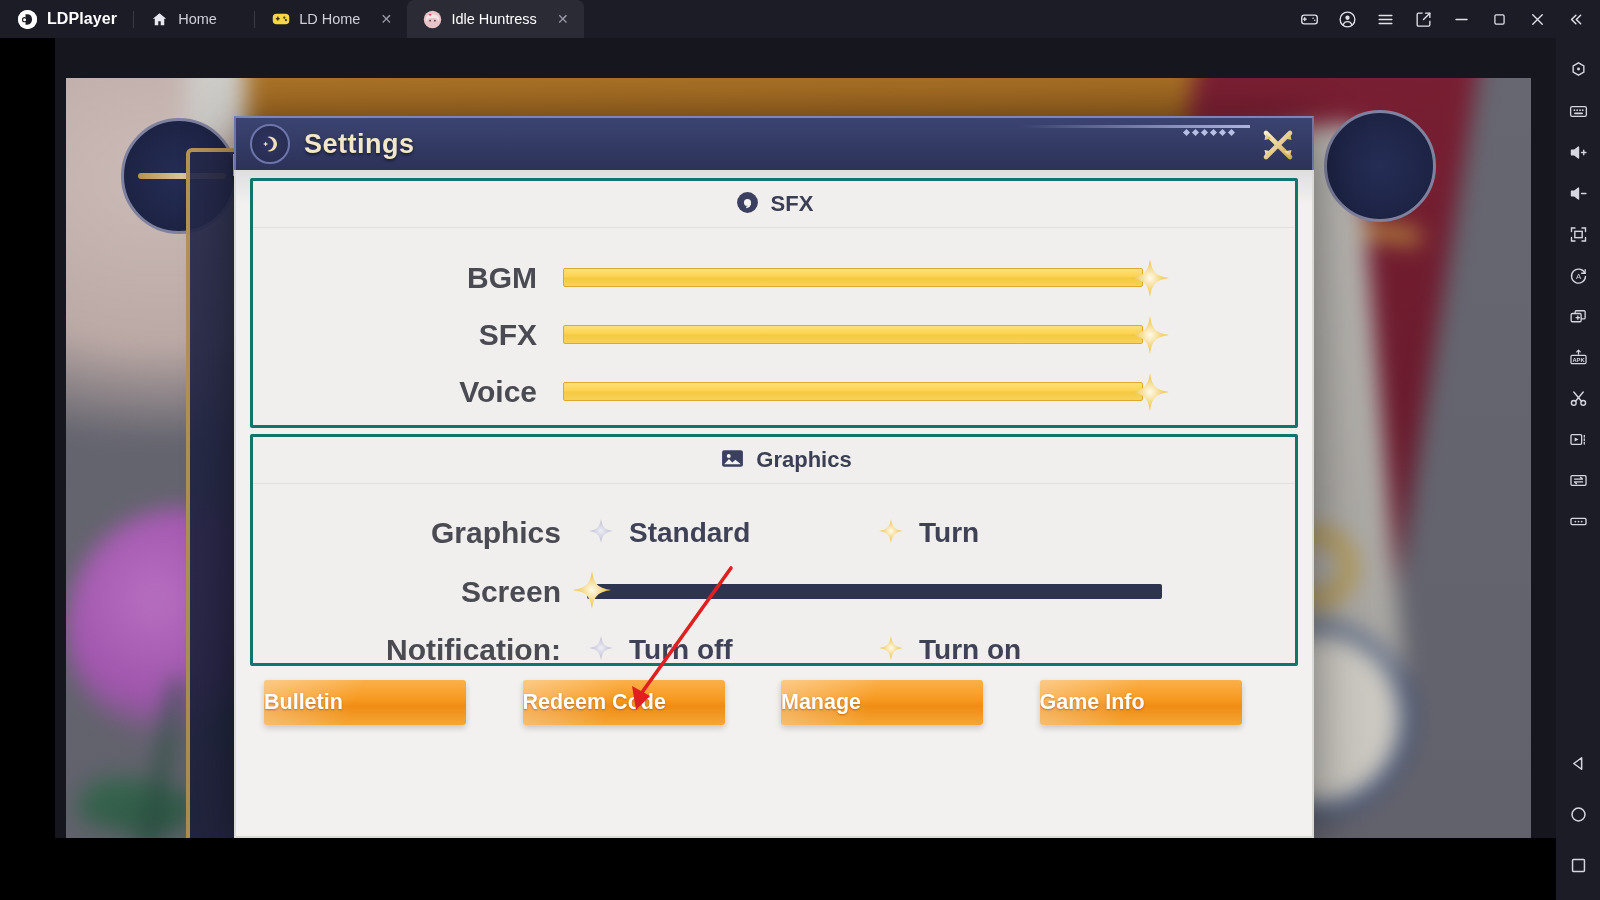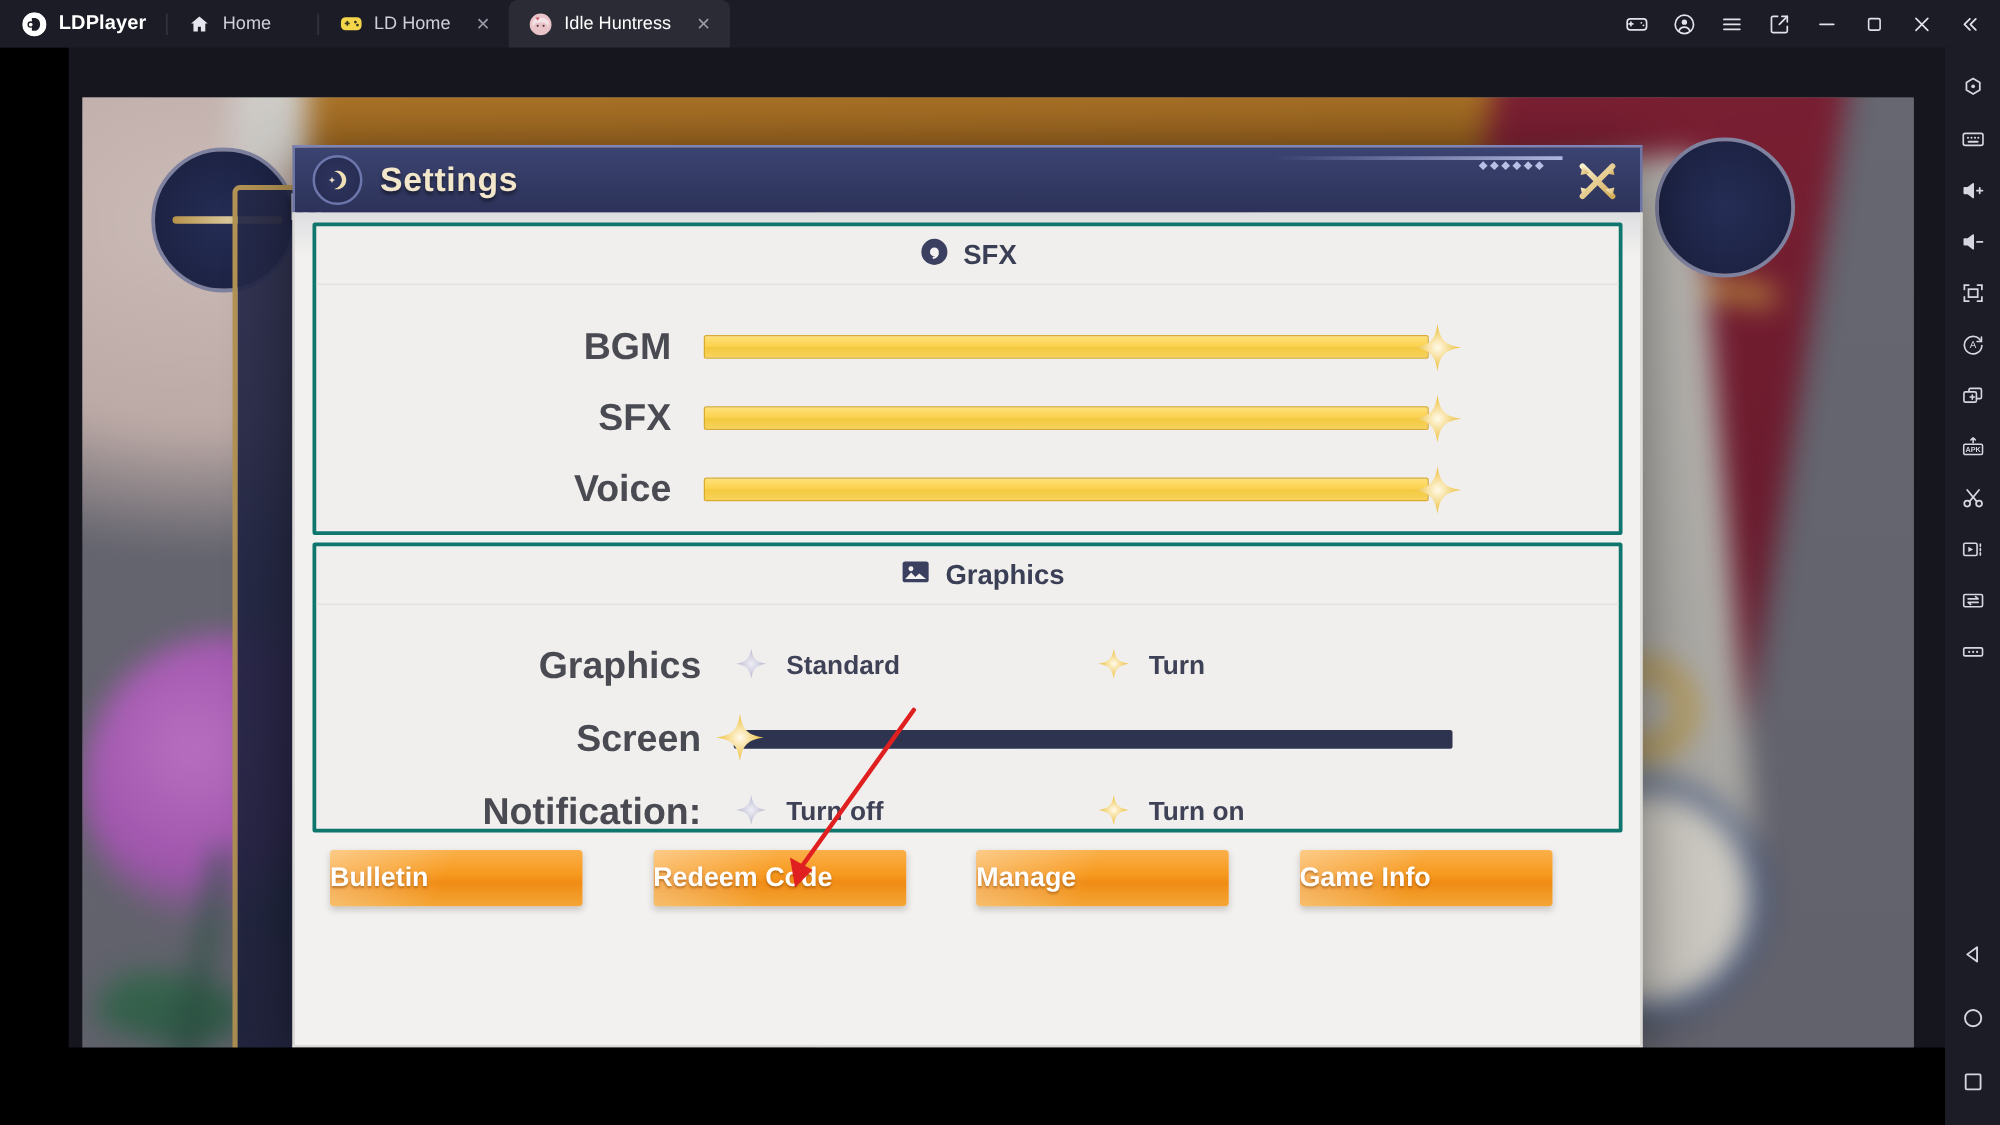--- a/index.html
+++ b/index.html
@@ -256,21 +256,21 @@
     width: 575px; top: 2px; height: 15px;
     background: #2e3450; border-radius: 2px;
   }
   .slider.screen .knob { position: absolute; left: -16px; top: -13px; }
 
   
   .opt-row { display: flex; align-items: center; height: 60px; }
   .opt {
     display: flex; align-items: center; gap: 14px;
   }
-  .opt .opt-label { font-size: 21px; font-weight: bold; color: #3f4256; }
+  .opt .opt-label { font-size: 28px; font-weight: bold; color: #3f4256; }
 
   
   .btn-grid { padding: 14px 0 0 14px; }
   .btn-line { display: flex; gap: 0; }
   .btn-line + .btn-line { margin-top: 10px; }
   .btn {
     position: relative; width: 202px; height: 45px;
     display: flex; align-items: center; justify-content: flex-start;
     background: linear-gradient(180deg,#fbb04a 0%, #f79a20 42%, #f08c14 58%, #f5a636 100%);
     border-radius: 3px;

